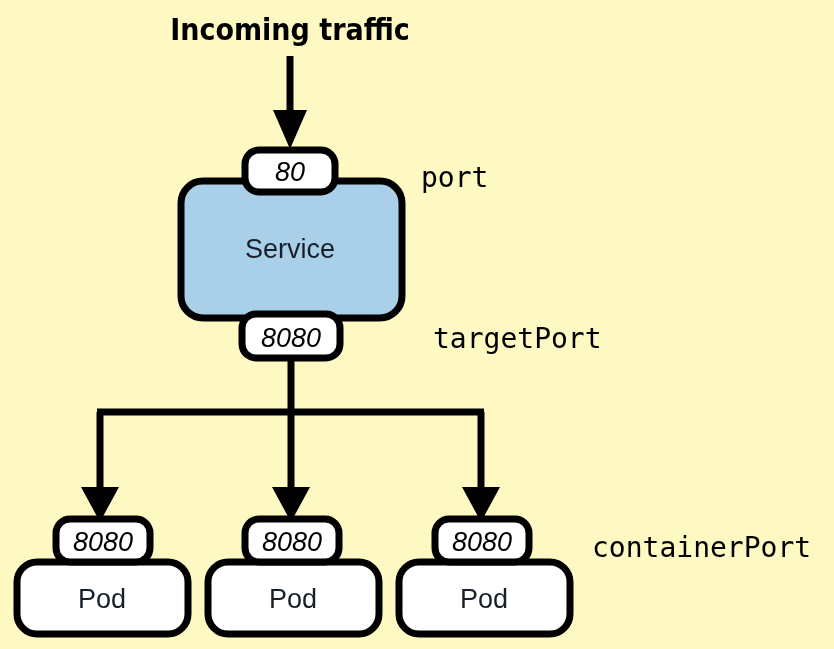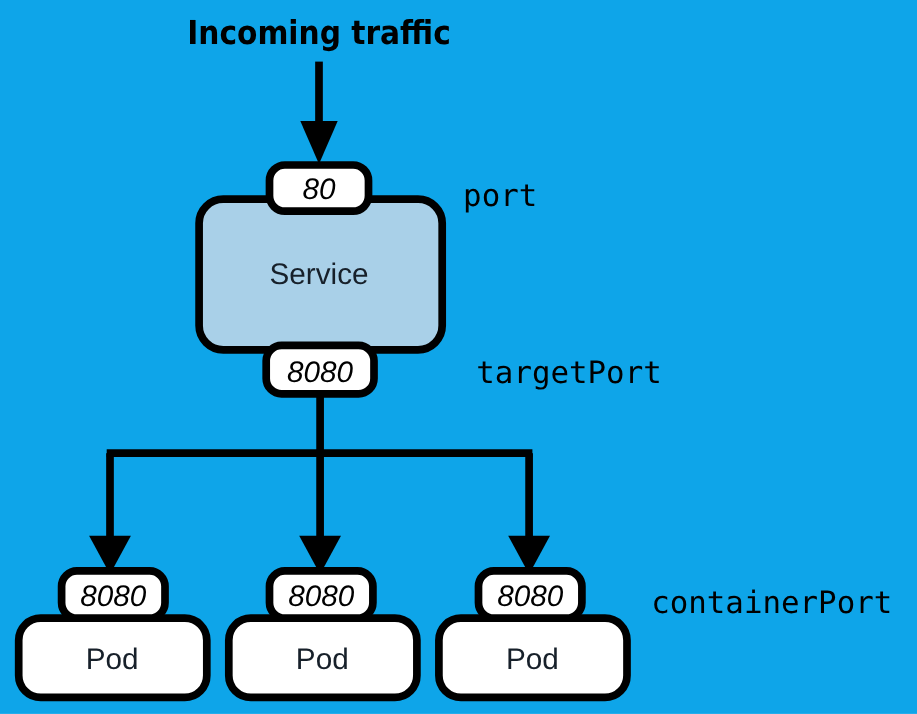--- a/index.html
+++ b/index.html
@@ -10,21 +10,21 @@
   body {
     width: 834px;
     height: 649px;
     font-family: "Liberation Sans", sans-serif;
     overflow: hidden;
   }
   #diagram-root {
     position: relative;
     width: 834px;
     height: 649px;
-    background: #0ea5e9;
+    background: #fef9c3;
   }
   svg.diagram {
     display: block;
     width: 834px;
     height: 649px;
   }
   .stroke-shape {
     fill: #ffffff;
     stroke: #000000;
     stroke-width: 7;

